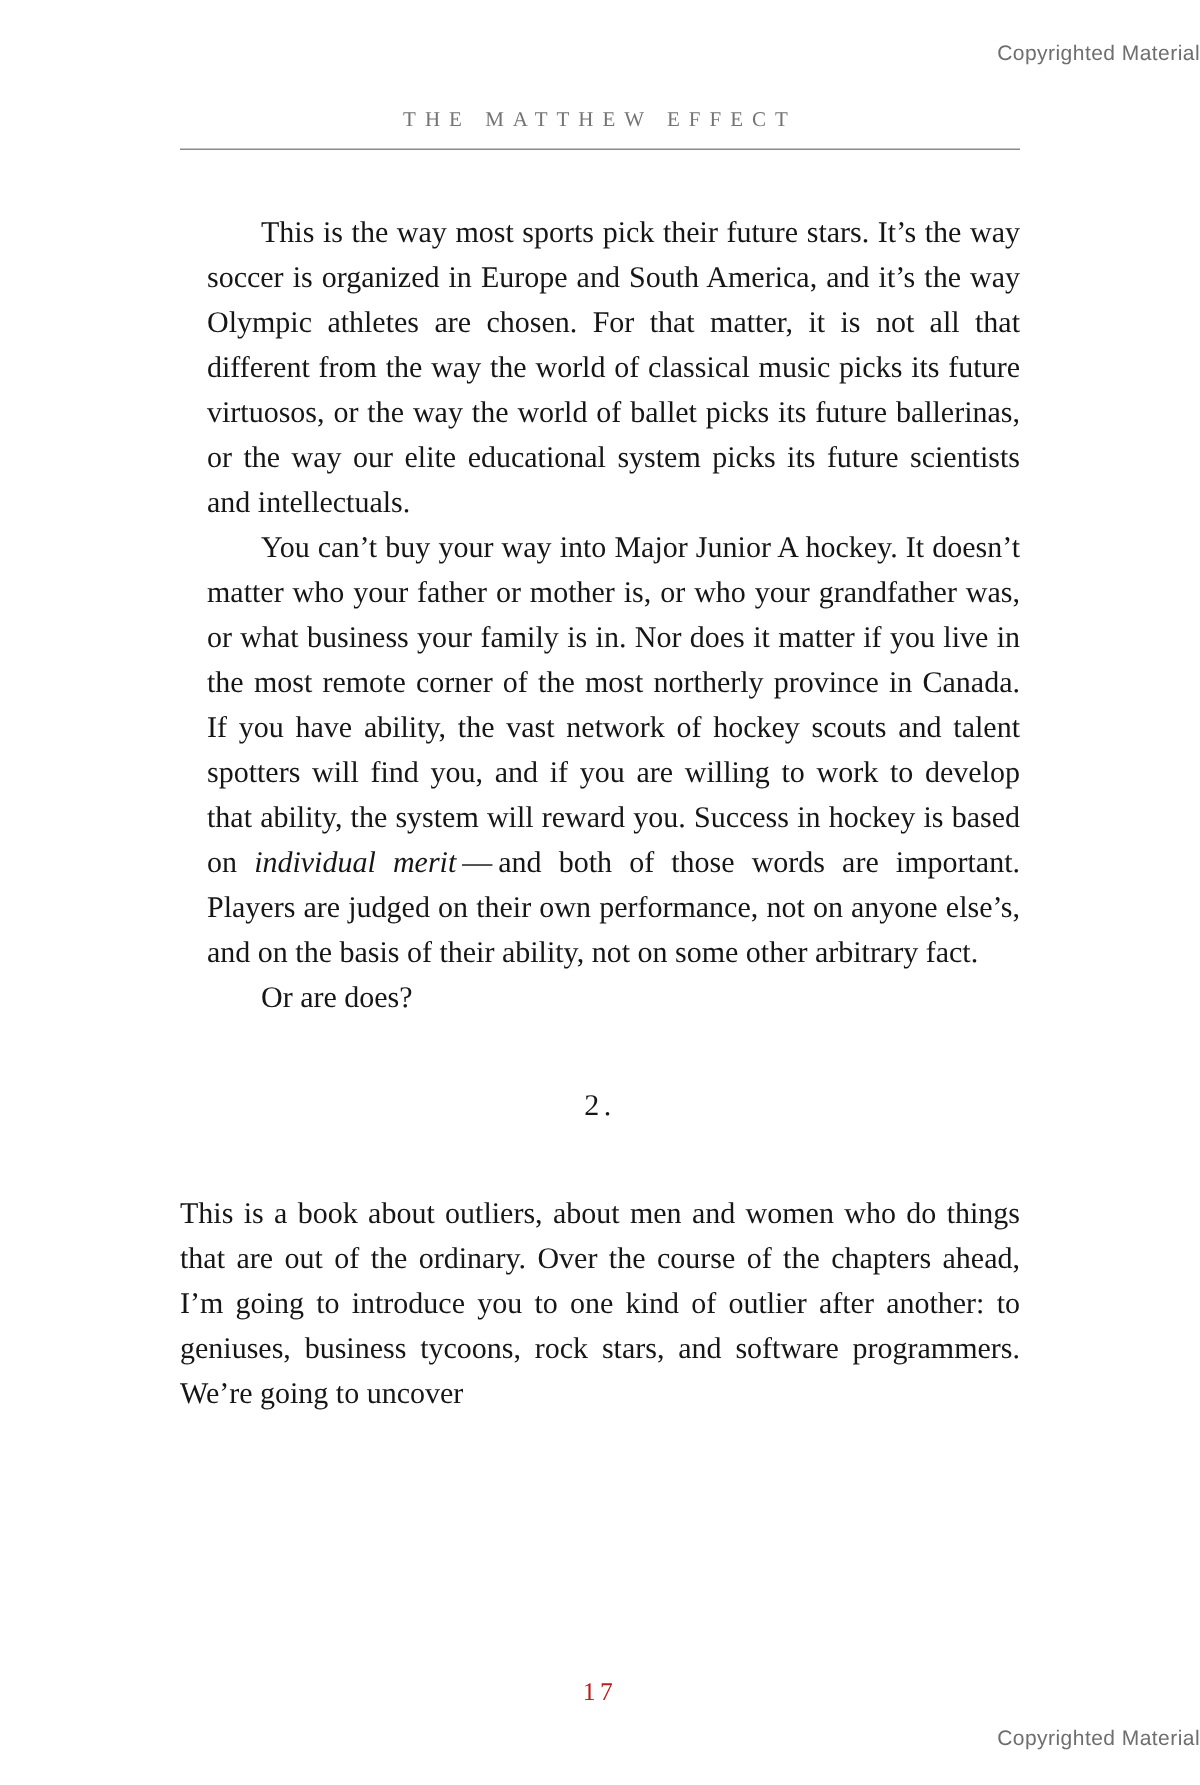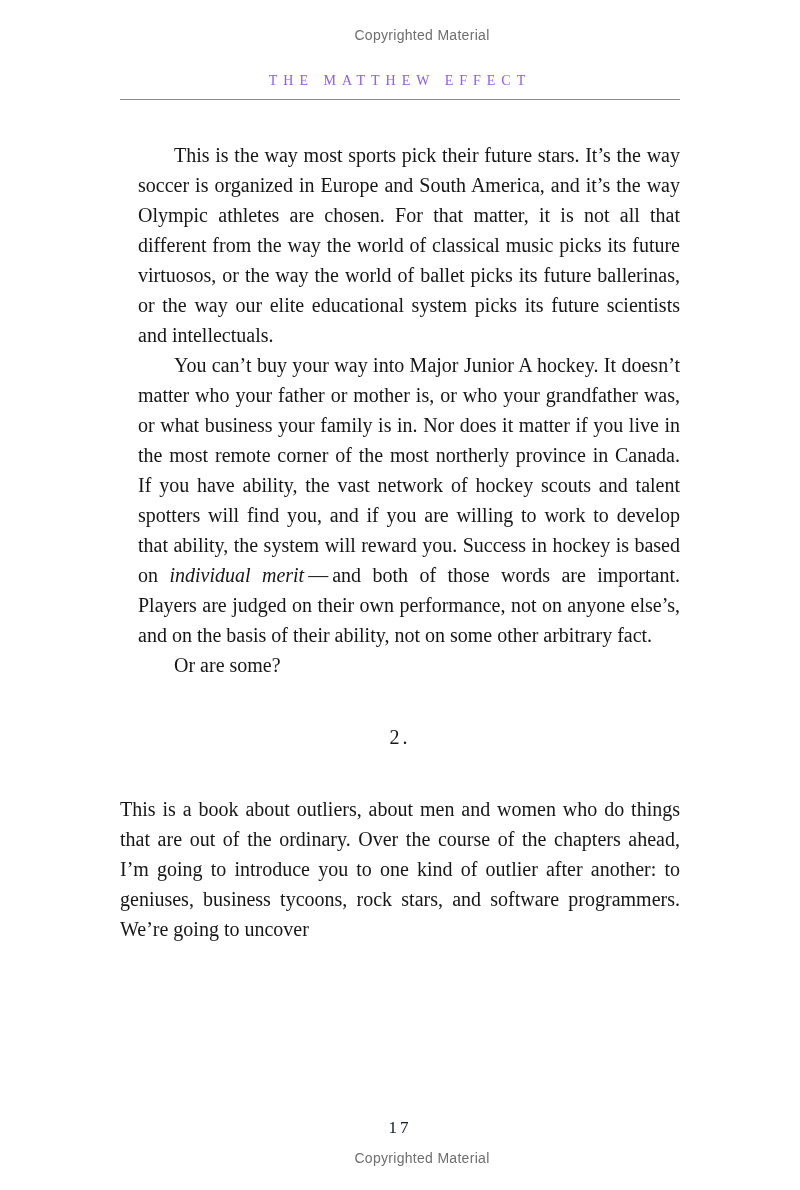--- a/index.html
+++ b/index.html
@@ -13,33 +13,33 @@
     height: 1190px;
     background: #ffffff;
     font-family: "Liberation Serif", serif;
     color: #161616;
     overflow: hidden;
   }
   .copyright {
     font-family: "Liberation Sans", sans-serif;
     color: #6e6e6e;
     font-size: 14px;
-    text-align: center;
+    text-align: right;
     letter-spacing: 0.3px;
     padding-left: 44px;
   }
   .copyright.top {
     padding-top: 27px;
   }
   .running-header {
     margin-top: 30px;
     text-align: center;
     font-size: 14px;
     letter-spacing: 6px;
-    color: #8b5cf6;
+    color: #737373;
     font-variant: small-caps;
   }
   .header-rule {
     width: 560px;
     margin: 10px auto 0 auto;
     border: none;
     border-top: 1px solid #8a8a8a;
     height: 0;
   }
   .body-text {
@@ -70,42 +70,42 @@
   .footer {
     position: absolute;
     bottom: 0;
     left: 0;
     width: 100%;
   }
   .page-number {
     text-align: center;
     font-size: 17px;
     letter-spacing: 3px;
-    color: #0f172a;
+    color: #b91c1c;
     margin-bottom: 12px;
   }
   .copyright.bottom {
     margin-bottom: 24px;
   }
 </style>
 </head>
 <body>
 
 <div class="page">
 
   <div class="copyright top">Copyrighted Material</div>
 
   <div class="running-header">THE MATTHEW EFFECT</div>
 
   <hr class="header-rule">
 
   <div class="body-text" id="body-text">
       <p class="indented"><span>This is the way most sports pick their future stars. It’s the way soccer is organized in Europe and South America, and it’s the way Olympic athletes are chosen. For that matter, it is not all that different from the way the world of classical music picks its future virtuosos, or the way the world of ballet picks its future ballerinas, or the way our elite educational system picks its future scientists and intellectuals.</span></p>
       <p class="indented"><span>You can’t buy your way into Major Junior A hockey. It doesn’t matter who your father or mother is, or who your grandfather was, or what business your family is in. Nor does it matter if you live in the most remote corner of the most northerly province in Canada. If you have ability, the vast network of hockey scouts and talent spotters will find you, and if you are willing to work to develop that ability, the system will reward you. Success in hockey is based on </span><span class="ital">individual merit</span><span> — and both of those words are important. Players are judged on their own performance, not on anyone else’s, and on the basis of their ability, not on some other arbitrary fact.</span></p>
-      <p class="indented"><span>Or are some?</span></p>
+      <p class="indented"><span>Or are does?</span></p>
       <p class="section-number">2.</p>
       <p><span>This is a book about outliers, about men and women who do things that are out of the ordinary. Over the course of the chapters ahead, I’m going to introduce you to one kind of outlier after another: to geniuses, business tycoons, rock stars, and software programmers. We’re going to uncover</span></p>
     </div>
 
   <div class="footer">
     <div class="page-number">17</div>
     <div class="copyright bottom">Copyrighted Material</div>
   </div>
 
 </div>

